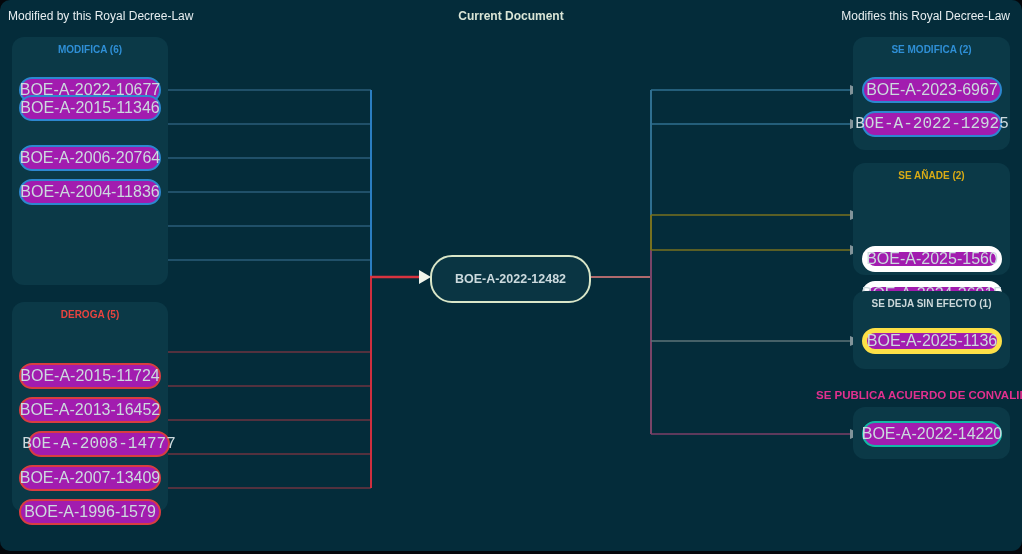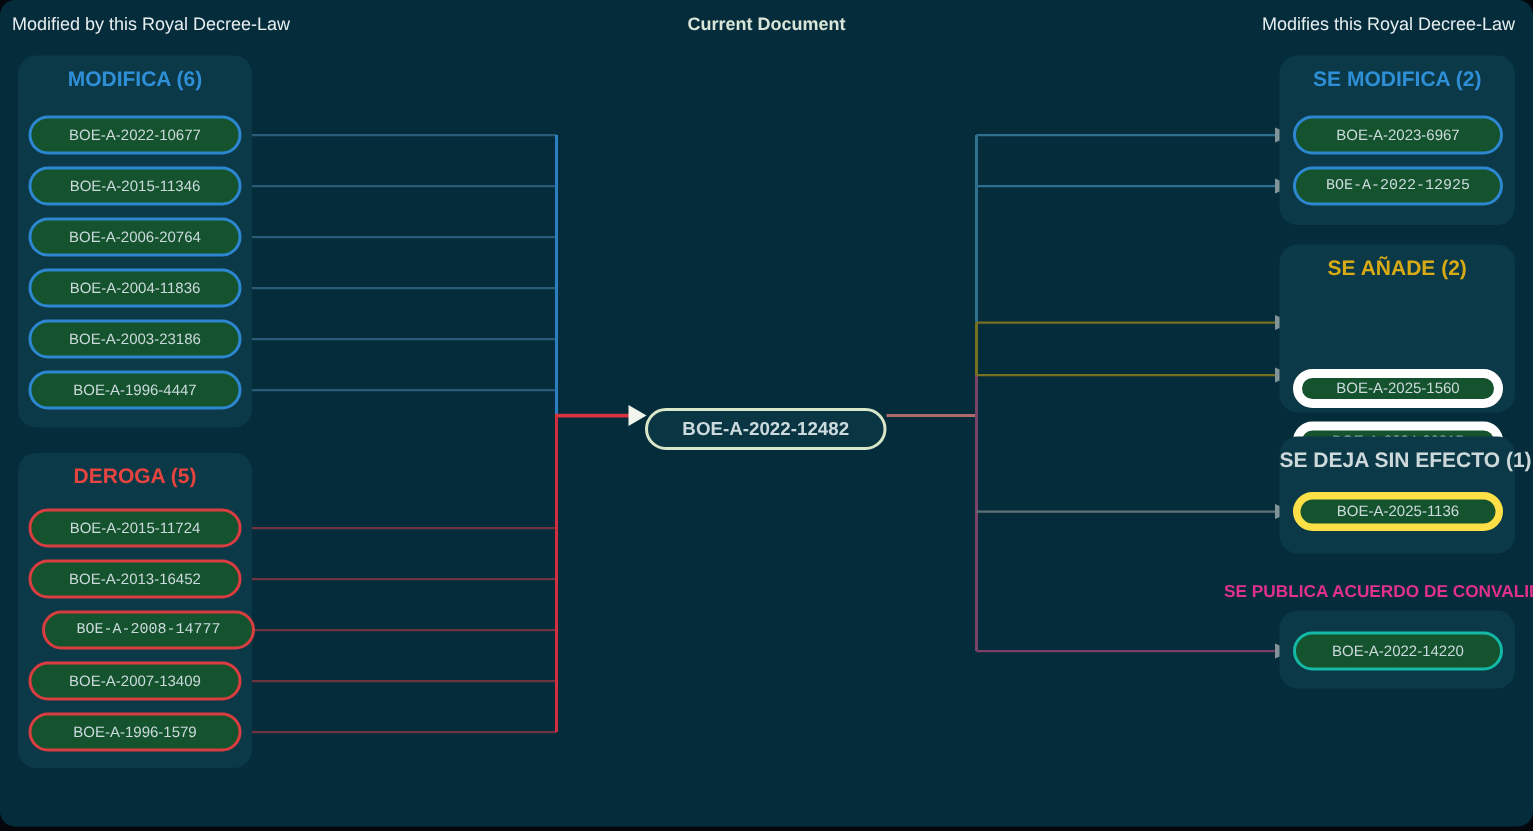--- a/index.html
+++ b/index.html
@@ -14,42 +14,42 @@
   .connectors{position:absolute;left:0;top:0;width:1022px;height:554px;}
   .col-header{
     position:absolute;top:9px;font-size:12px;color:#e7eef0;white-space:nowrap;
   }
   .col-header.center{left:50%;transform:translateX(-50%);color:#d9e5d6;font-weight:bold;}
   .panel{
     position:absolute;background:#0b3947;border-radius:12px;
   }
   .panel-title{
     position:absolute;left:0;right:0;top:7px;text-align:center;
-    font-size:14px;font-weight:bold;white-space:nowrap;
+    font-size:10px;font-weight:bold;white-space:nowrap;
   }
   .panel-title.blue{color:#2f8fd6;}
   .panel-title.red{color:#e8443f;}
   .panel-title.gold{color:#d8ab15;}
   .panel-title.gray{color:#ccd8da;}
   .floating-title{
     position:absolute;font-size:11.5px;font-weight:bold;color:#e2308f;white-space:nowrap;
   }
   .node{
-    position:absolute;height:26px;border-radius:13px;background:#14532d;
+    position:absolute;height:26px;border-radius:13px;background:#a21caf;
     display:flex;align-items:center;justify-content:center;
-    font-size:10px;color:#ccdade;white-space:nowrap;box-sizing:border-box;
+    font-size:16px;color:#ccdade;white-space:nowrap;box-sizing:border-box;
     cursor:pointer;
   }
   .node.blue{border:2px solid #2d87d0;}
-  .node.red{border:2px solid #d93d40;}
+  .node.red{border:2px solid #d93d40;margin-top:24px;}
   .node.gold{border:6px solid #ffffff;margin-top:44px;}
   .node.gray{border:5px solid #fde047;}
   .node.pink{border:2px solid #14b8a6;}
   .center-node{
-    position:absolute;left:430px;top:272px;width:161px;height:28px;
+    position:absolute;left:430px;top:255px;width:161px;height:48px;
     border:2px solid #d9e6c8;border-radius:22px;background:#0a3543;
     display:flex;align-items:center;justify-content:center;
     font-size:12.5px;font-weight:bold;color:#ccdade;box-sizing:border-box;cursor:pointer;
   }
 </style>
 </head>
 <body>
 
 <div class="screen">
 
@@ -94,25 +94,23 @@
     <polygon points="850,429 862,434 850,439" fill="#82949a"></polygon>
   </svg>
 
   <div class="col-header" style="left:8px;">Modified by this Royal Decree-Law</div>
   <div class="col-header center">Current Document</div>
   <div class="col-header" style="right:12px;">Modifies this Royal Decree-Law</div>
 
   <div class="panel" style="left:12px;top:37px;width:156px;height:248px;">
     <div class="panel-title blue">MODIFICA (6)</div>
     <div class="node blue" style="left:7px;top:40px;width:142px;">BOE-A-2022-10677</div>
-    <div class="node blue" style="left:7px;top:74px;width:142px;">BOE-A-2015-11346</div>
+    <div class="node blue" style="left:7px;top:58px;width:142px;">BOE-A-2015-11346</div>
     <div class="node blue" style="left:7px;top:108px;width:142px;">BOE-A-2006-20764</div>
     <div class="node blue" style="left:7px;top:142px;width:142px;">BOE-A-2004-11836</div>
-    <div class="node blue" style="left:7px;top:176px;width:142px;">BOE-A-2003-23186</div>
-    <div class="node blue" style="left:7px;top:210px;width:142px;">BOE-A-1996-4447</div>
   </div>
 
   <div class="panel" style="left:12px;top:302px;width:156px;height:210px;">
     <div class="panel-title red">DEROGA (5)</div>
     <div class="node red" style="left:7px;top:37px;width:142px;">BOE-A-2015-11724</div>
     <div class="node red" style="left:7px;top:71px;width:142px;">BOE-A-2013-16452</div>
     <div class="node red" style="left:16px;top:105px;width:142px;font-family:Liberation Mono, monospace;">BOE-A-2008-14777</div>
     <div class="node red" style="left:7px;top:139px;width:142px;">BOE-A-2007-13409</div>
     <div class="node red" style="left:7px;top:173px;width:142px;">BOE-A-1996-1579</div>
   </div>

